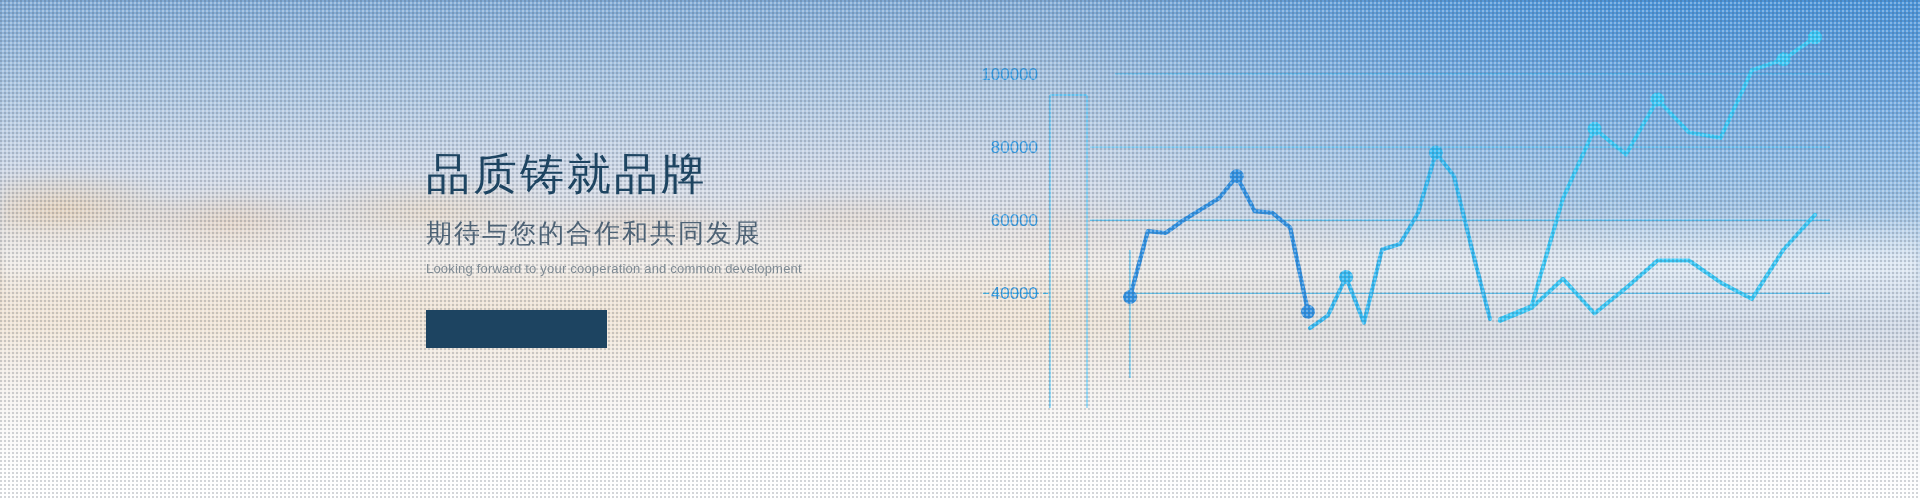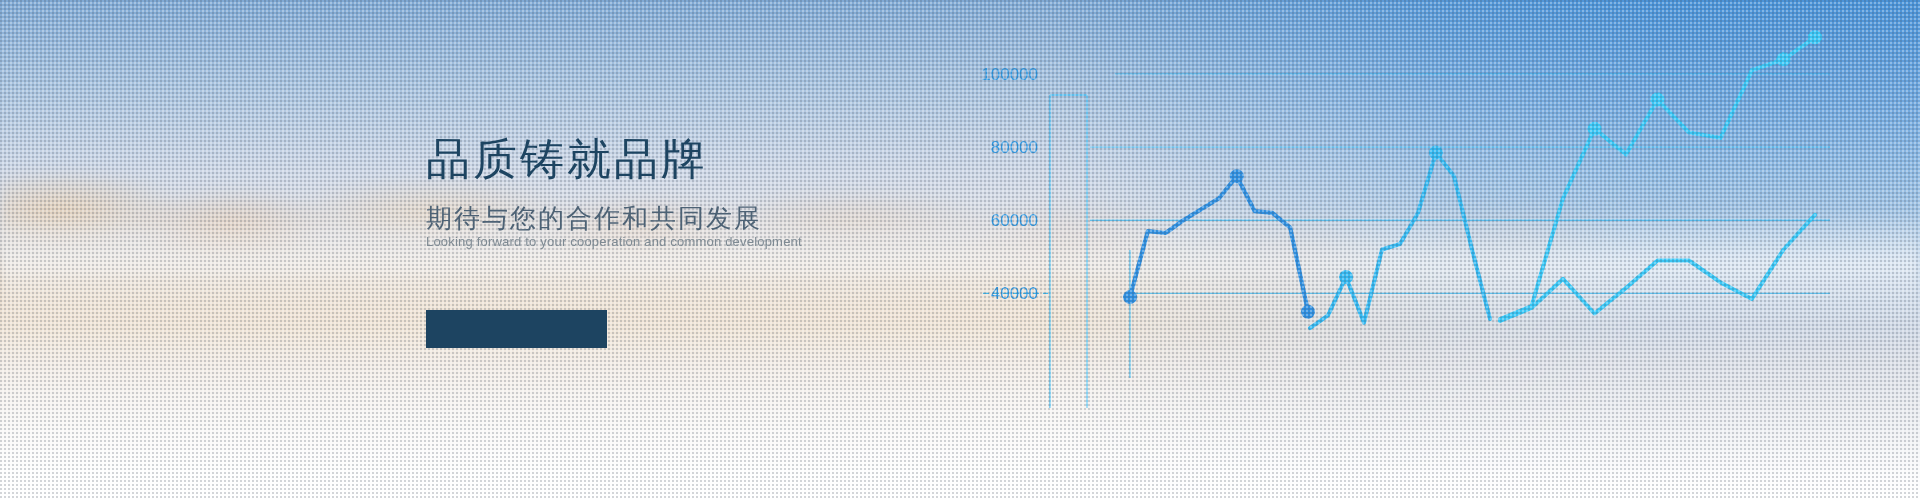--- a/index.html
+++ b/index.html
@@ -94,21 +94,21 @@
     position:absolute; inset:0;
     background-image:
       radial-gradient(circle at 1px 1px, rgba(255,255,255,.30) 0.8px, rgba(0,0,0,0) 1.05px);
     background-size:4px 4px;
     background-position:2px 2px;
   }
 
   
   .copy{
     position:absolute;
-    left:426px; top:137px;
+    left:426px; top:152px;
     width:420px;
   }
   .headline{
     font-size:44px;
     line-height:1;
     letter-spacing:3px;
     color:#1d4461;
     font-weight:400;
     margin:0;
     white-space:nowrap;
@@ -116,21 +116,21 @@
   .subline{
     margin:24px 0 0 0;
     font-size:26px;
     line-height:1;
     letter-spacing:2px;
     color:#4d6275;
     font-weight:400;
     white-space:nowrap;
   }
   .engline{
-    margin:4px 0 0 0;
+    margin:16px 0 0 0;
     font-size:13px;
     line-height:1;
     letter-spacing:.2px;
     color:#7e8a93;
     font-weight:400;
     white-space:nowrap;
   }
   .cta{
     position:absolute;
     left:426px; top:310px;

